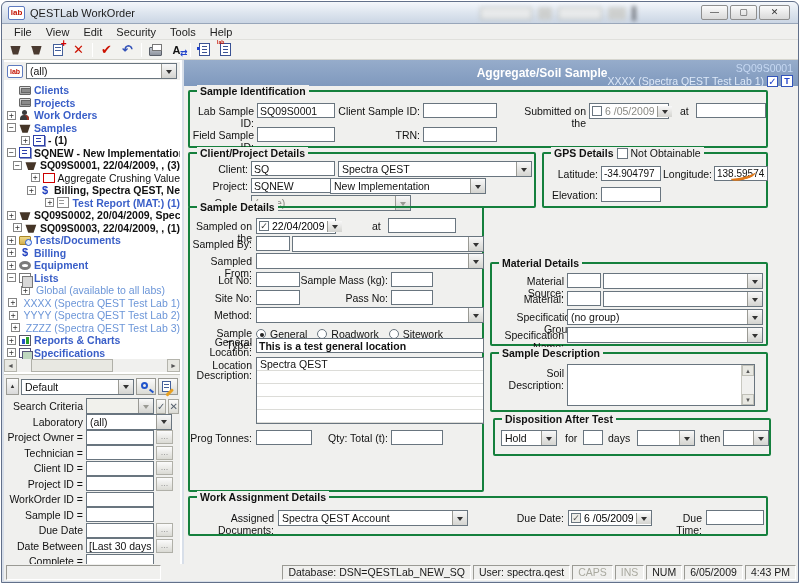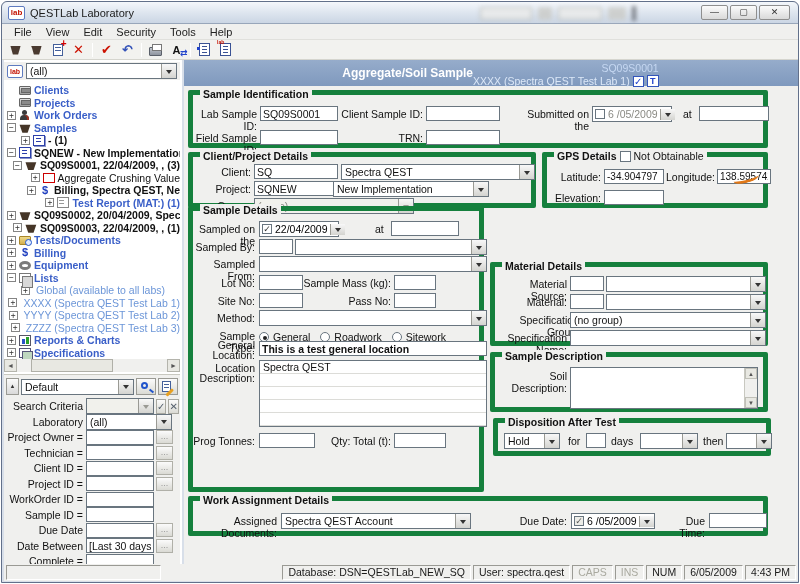--- a/index.html
+++ b/index.html
@@ -115,36 +115,36 @@
   .cbx { display:inline-block; width:11px; height:11px; min-width:11px; background:#fff; border:1px solid #69757F; font-size:10px; line-height:9px; text-align:center; color:#333; font-weight:bold; }
   .cbx.blue { color:#2244CC; border-color:#3355BB; }
   .cbx.grayed { background:#EDEDE8; color:#555; }
   .radio-wrap { display:inline-flex; align-items:center; margin-right:10px; }
   .radio { width:10px; height:10px; border:1px solid #69757F; border-radius:50%; background:#fff; position:relative; margin-right:4px; }
   .radio.checked::after { content:''; position:absolute; left:2.5px; top:2.5px; width:4px; height:4px; border-radius:50%; background:#222; }
   .radio-text { font-size:10.5px; color:#111; }
   .lbl { font-size:10.5px; color:#111; }
   .abs { position:absolute; }
   .r { text-align:right; }
-  .grp { position:absolute; border:5px solid #15803d; border-radius:2px; }
+  .grp { position:absolute; border:2px solid #15803d; border-radius:2px; }
   .grp > .gt { position:absolute; top:-7px; left:7px; background:#F0F0EE; padding:0 3px; font-size:10.5px; font-weight:bold; color:#111; white-space:nowrap; }
   .datecombo { display:inline-flex; align-items:center; background:#fff; border:1px solid #69757F; height:16px; font-size:10.5px; }
   .datecombo .cbx { margin:0 1px 0 2px; width:10px; height:10px; min-width:10px; line-height:8px; font-size:9px; }
   .datecombo .c-val { flex:1; padding:0 2px; white-space:nowrap; line-height:14px; }
   .datecombo .gray { color:#8A8A84; }
   .lined { background:#fff; border:1px solid #69757F; background-image:repeating-linear-gradient(to bottom,transparent 0 12px,#DCDCD8 12px 13px); font-size:10.5px; padding:0 3px; line-height:13px; color:#111; }
   .ta { background:#fff; border:1px solid #69757F; position:relative; }
   .ta .vsb { position:absolute; right:0; top:0; bottom:0; width:13px; background:#F0F0EE; border-left:1px solid #C8C8C0; display:flex; flex-direction:column; justify-content:space-between; }
   .vsb span { height:11px; font-size:6px; text-align:center; line-height:10px; color:#555; background:#E8E8E2; border:1px solid #C0C0B8; }
   .globe { width:22px; height:22px; border-radius:50%; background:radial-gradient(circle at 35% 30%,#9CC8F0,#2A68C0 70%); position:relative; }
   .globe::after { content:''; position:absolute; left:-2px; bottom:4px; width:26px; height:7px; border-bottom:3px solid #E07818; border-radius:50%; transform:rotate(-14deg); }
 
   
   .right-panel { position:absolute; left:182px; top:58px; width:615px; height:504px; background:#F0F0EE; }
-  .form-header { position:absolute; left:0; top:0; width:615px; height:26px; background:linear-gradient(#96ACCB,#7F99BE); display:flex; justify-content:center; padding:2px 6px 0 24px; }
+  .form-header { position:absolute; left:0; top:0; width:615px; height:26px; background:linear-gradient(#96ACCB,#7F99BE); display:flex; justify-content:flex-end; padding:2px 6px 0 24px; }
   .fh-title { font-size:12px; font-weight:bold; color:#fff; padding-top:4px; }
   .fh-right { text-align:right; line-height:12px; }
   .fh-id { font-size:10.5px; color:#C6D8F2; }
   .fh-lab { font-size:10.5px; color:#DCE8F8; display:inline-flex; align-items:center; gap:3px; }
   .t-btn { display:inline-block; width:12px; height:12px; background:#fff; border:1px solid #3355BB; color:#2244CC; font-size:9px; font-weight:bold; line-height:11px; text-align:center; }
   .form-body { position:absolute; left:0; top:26px; width:615px; height:478px; }
 
   
   .statusbar { position:absolute; left:2px; top:562px; width:794px; height:17px; background:#F0F0EE; display:flex; align-items:center; gap:2px; padding:0 2px; font-size:10.5px; }
   .sb-sec { border:1px solid; border-color:#9A9A94 #FFF #FFF #9A9A94; height:15px; line-height:13px; padding:0 5px; color:#1A1A1A; white-space:nowrap; }
@@ -152,21 +152,21 @@
   .sb-spacer { flex:1; }
   .sb-dim { color:#A9A99F; }
 </style>
 </head>
 <body>
 
 <div class="window">
 
   <div class="titlebar">
     <div class="app-icon">lab</div>
-    <div class="tb-title">QESTLab Laboratory</div>
+    <div class="tb-title">QESTLab WorkOrder</div>
     <div class="blur-strip">
       <div class="blur-box" style="width:52px"></div>
       <div class="blur-box" style="width:14px;border:none;background:#C9C9C4"></div>
       <div class="blur-box" style="width:44px"></div>
       <div class="blur-box" style="width:18px;border:none;background:#C9C9C4"></div>
       <div class="blur-dark"></div>
     </div>
     <div class="win-btns">
       <div class="win-btn">—</div>
       <div class="win-btn">▢</div>

